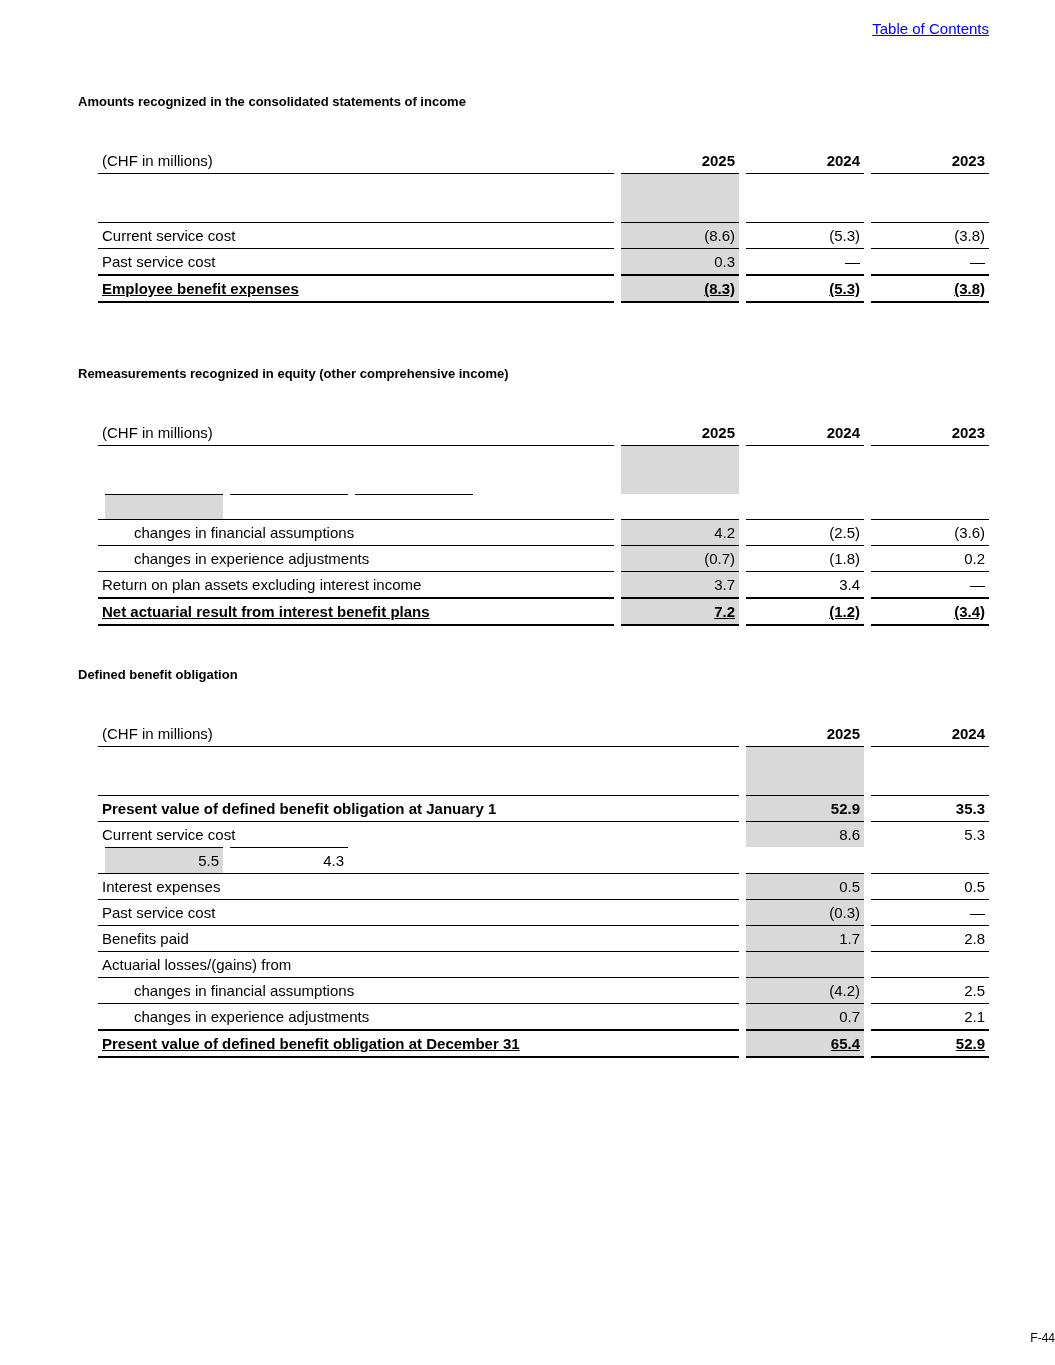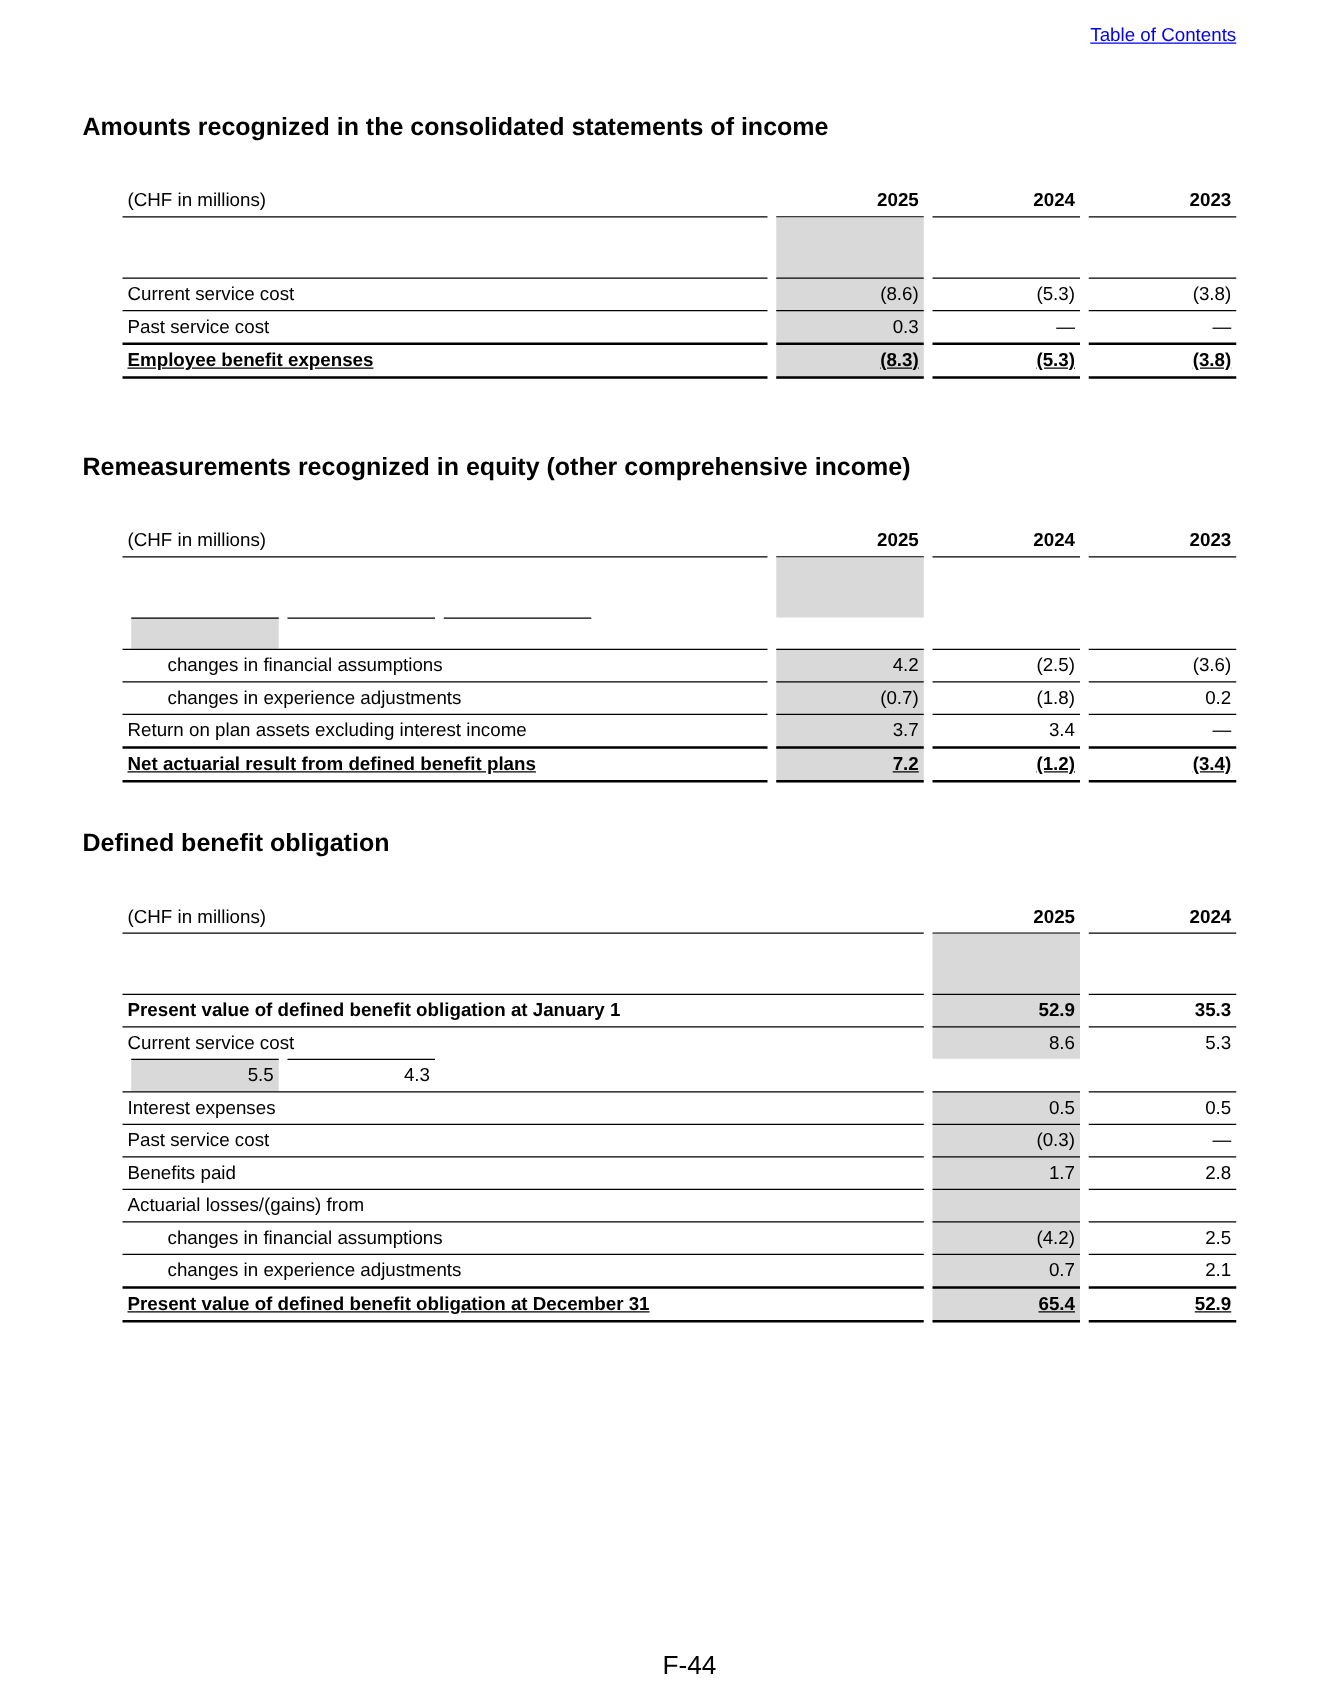--- a/index.html
+++ b/index.html
@@ -21,23 +21,23 @@
   }
   .page { padding: 0 66px; }
 
   .toc { text-align: right; padding-top: 20px; height: 18px; }
   .toc a {
     color: var(--link-color);
     cursor: pointer;
   }
 
   .table-title {
-    font-size: 20px;
+    font-size: 13px;
     font-weight: bold;
-    margin: 0;
+    margin: 12px;
     line-height: 18px;
   }
   .title-1 { margin-top: 73px; }
   .title-2 { margin-top: 62px; }
   .title-3 { margin-top: 40px; }
 
   .fin-table { margin-top: 37px; }
 
   .row { display: flex; margin-left: 32px; }
   .cell {
@@ -74,22 +74,22 @@
     text-decoration: underline;
   }
 
   .shaded { background: var(--shade); }
 
   .page-footer {
     position: absolute;
     left: 0;
     right: 0;
     bottom: 20px;
-    text-align: center;
-    font-size: 21px;
+    text-align: right;
+    font-size: 12px;
     padding-left: 48px;
   }
 </style>
 </head>
 <body>
 
 <div class="page">
 
   <div class="toc">
     <a href="#">Table of Contents</a>
@@ -160,21 +160,21 @@
         <div class="cell val">(1.8)</div>
         <div class="cell val">0.2</div>
       </div>
       <div class="row data-row style-normal">
         <div class="cell label">Return on plan assets excluding interest income</div>
         <div class="cell val shaded">3.7</div>
         <div class="cell val">3.4</div>
         <div class="cell val">—</div>
       </div>
       <div class="row data-row style-total">
-        <div class="cell label">Net actuarial result from defined benefit plans</div>
+        <div class="cell label">Net actuarial result from interest benefit plans</div>
         <div class="cell val shaded">7.2</div>
         <div class="cell val">(1.2)</div>
         <div class="cell val">(3.4)</div>
       </div>
     </div>
 
   <h2 class="table-title title-3">Defined benefit obligation</h2>
   <div class="fin-table">
       <div class="row header-row">
         <div class="cell label">(CHF in millions)</div>

